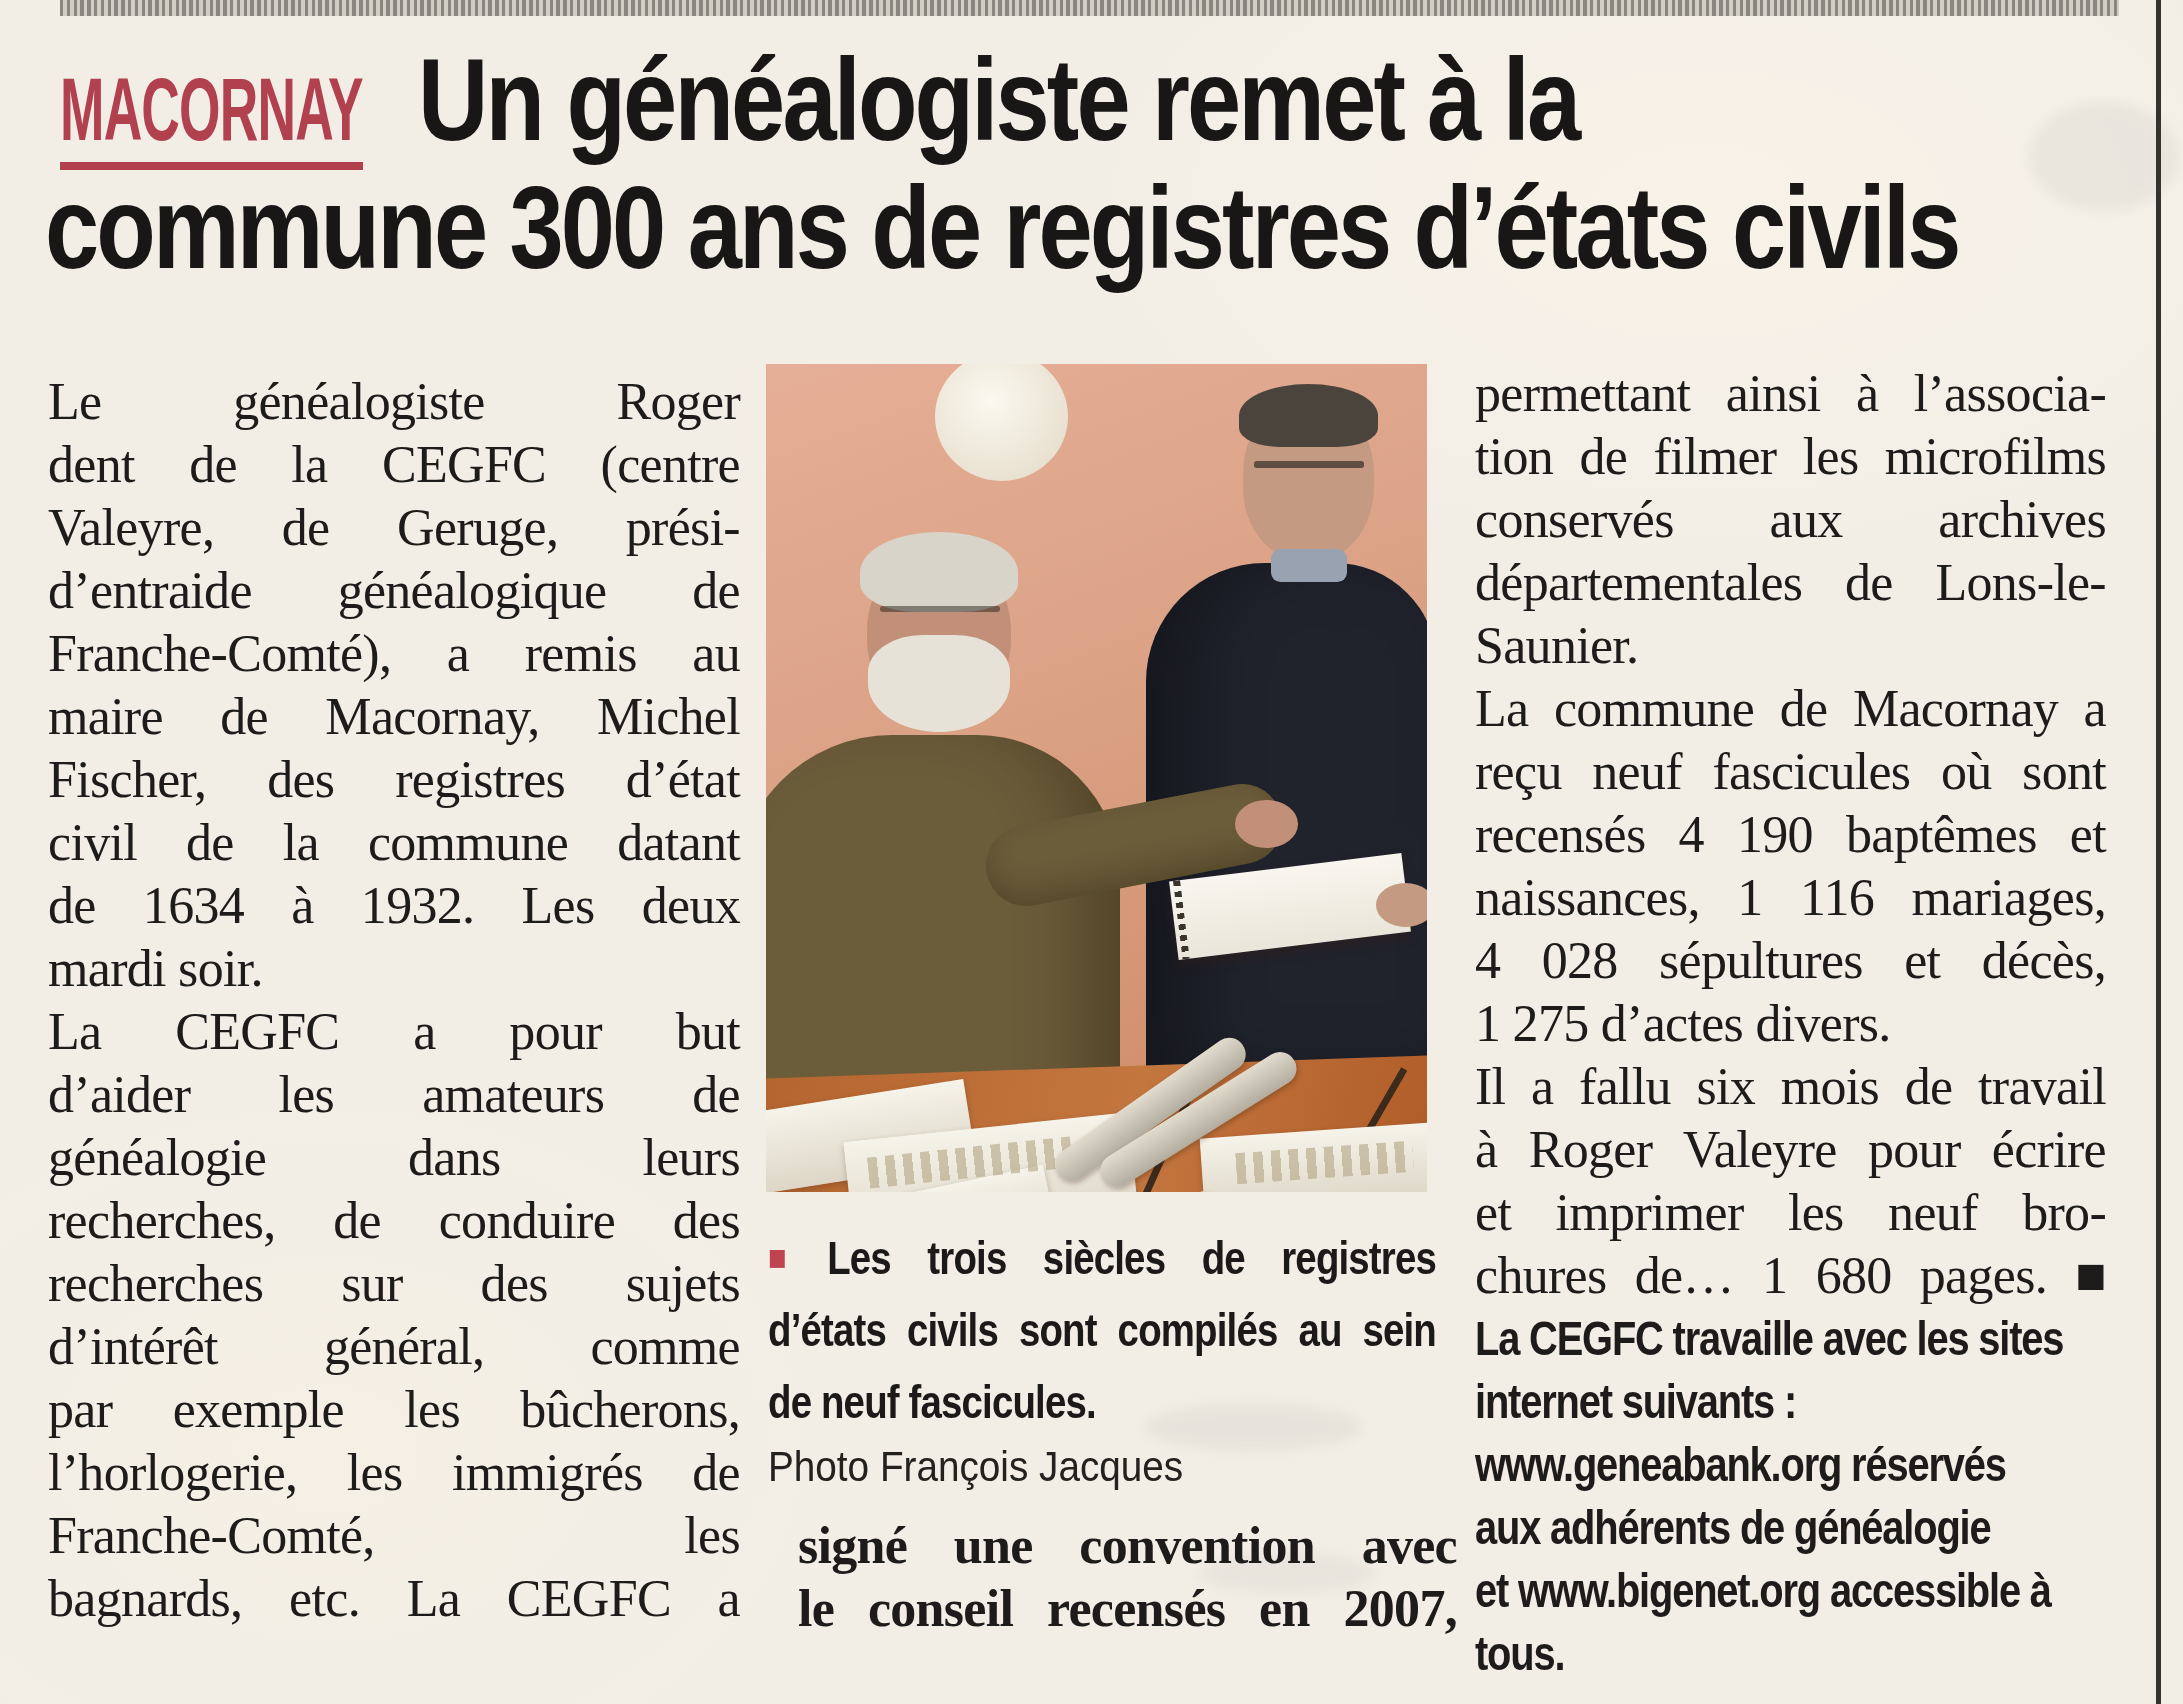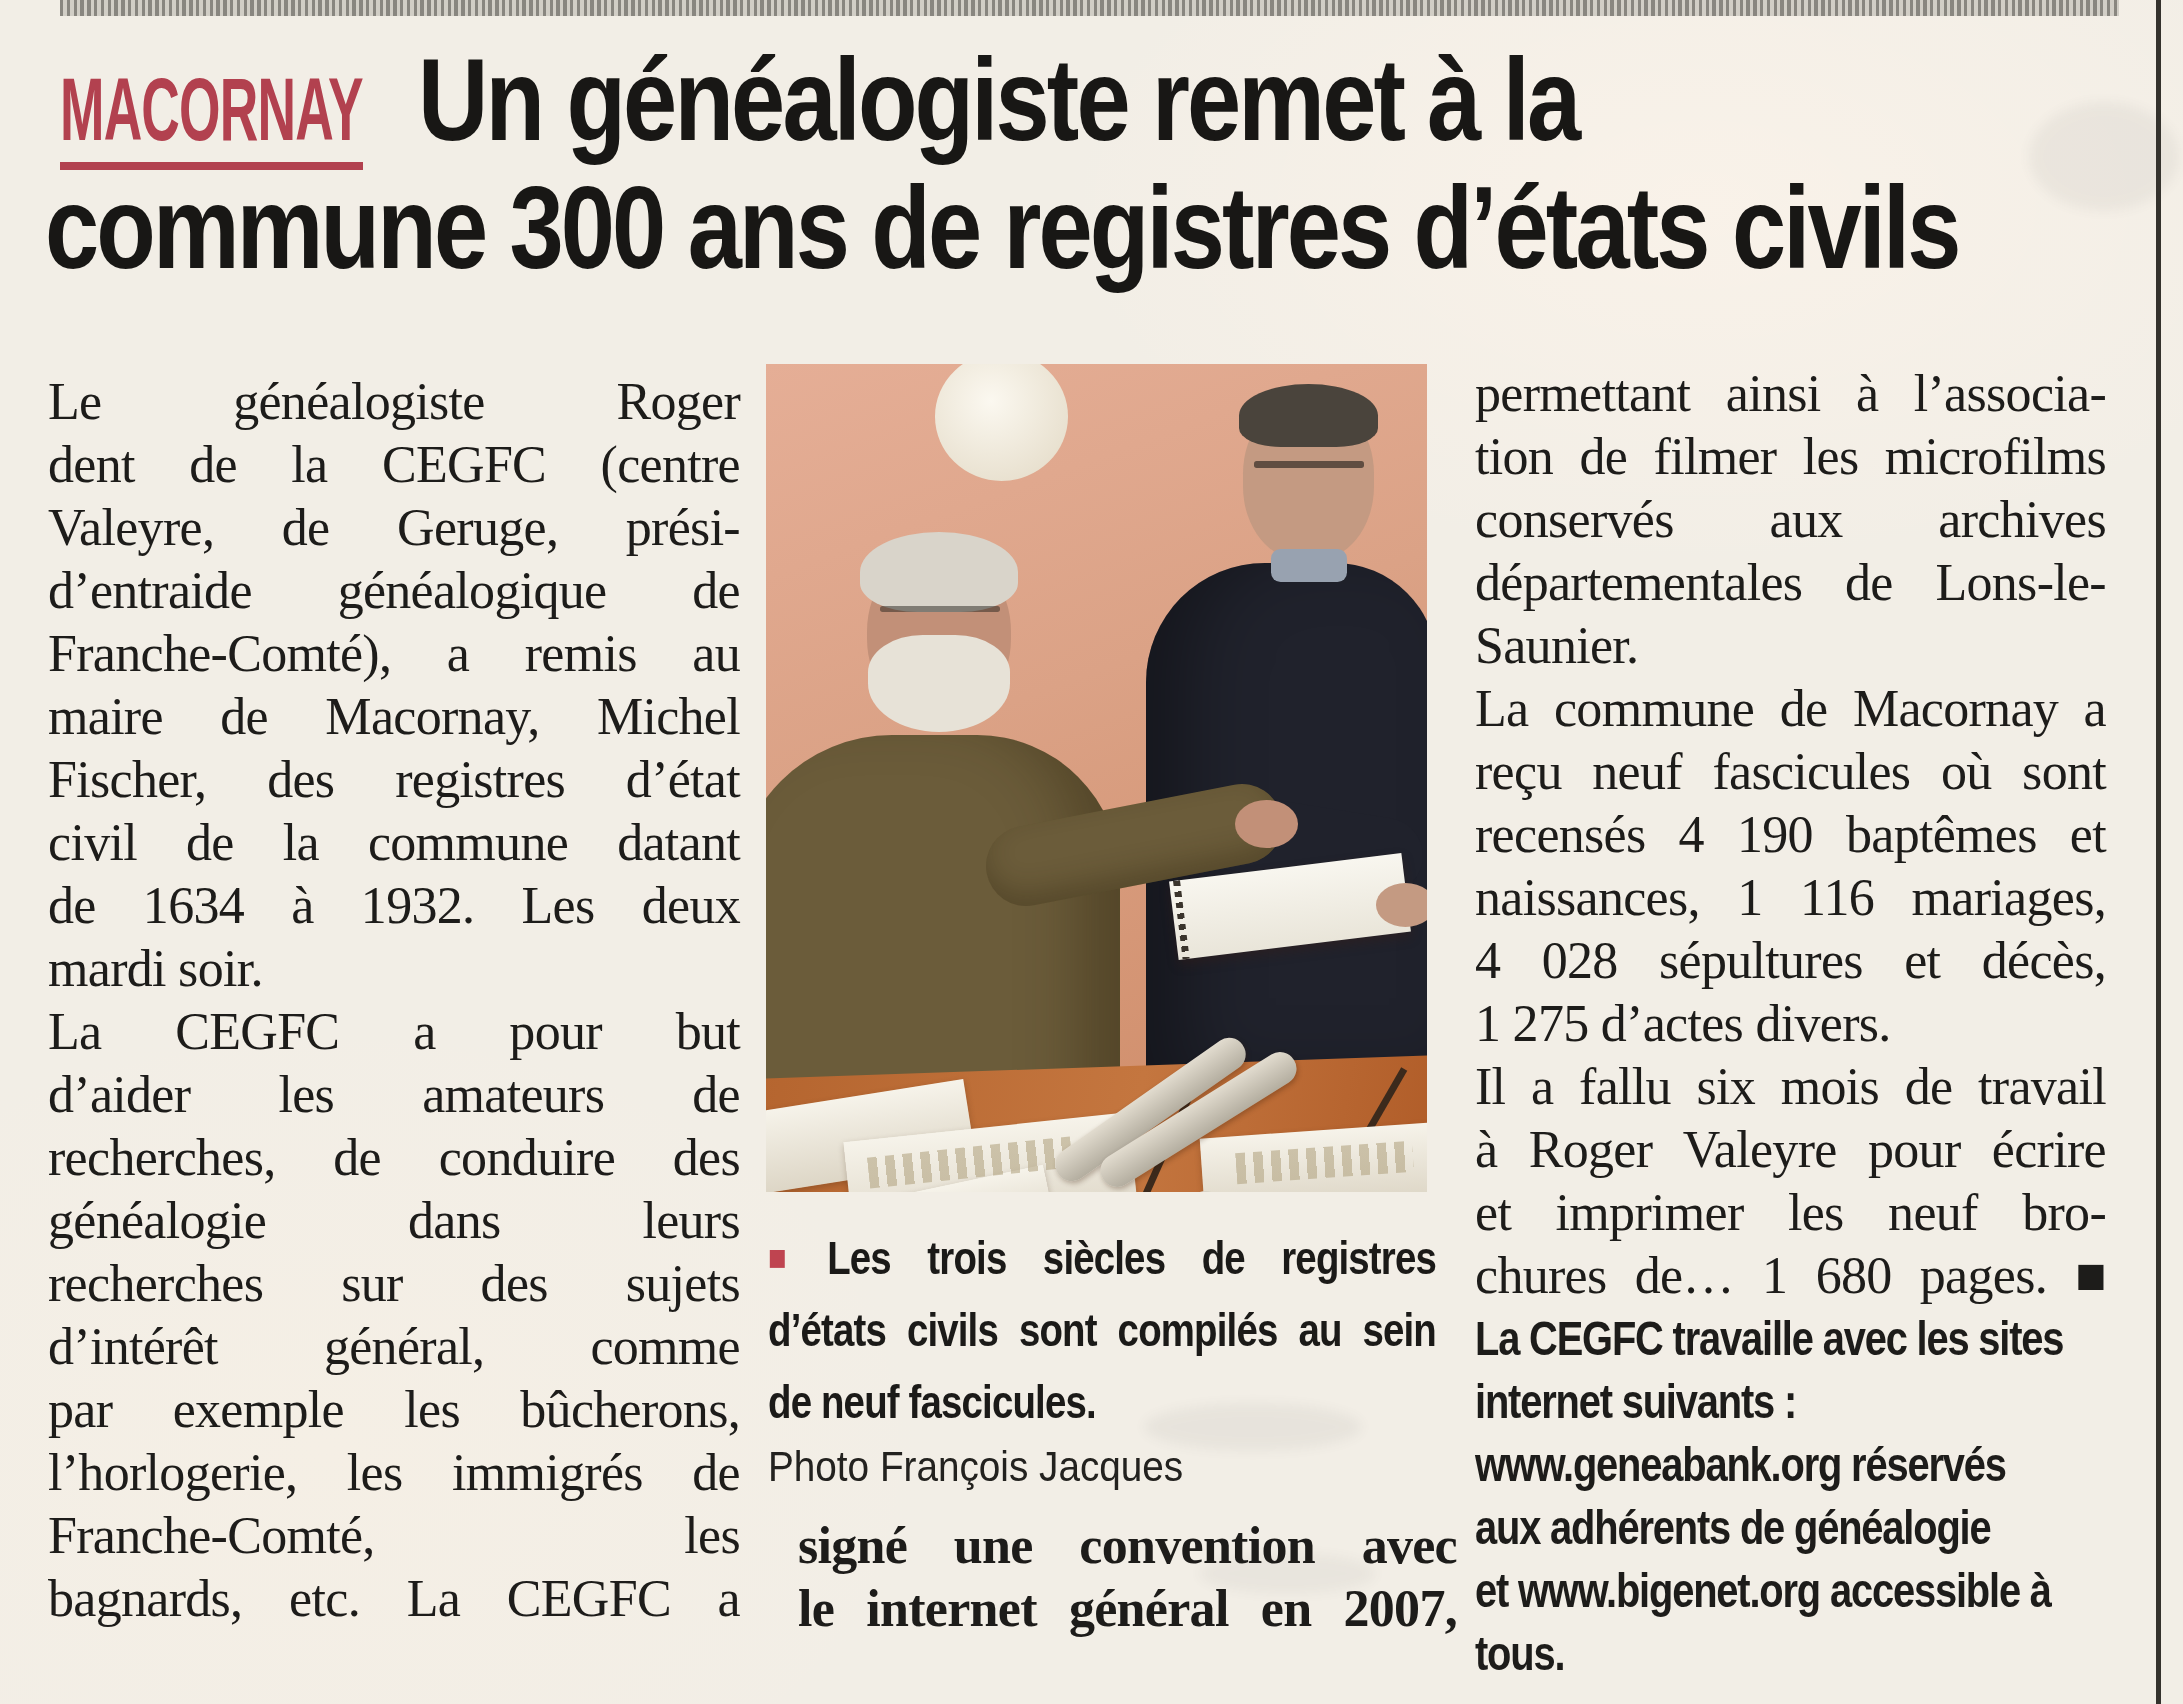--- a/index.html
+++ b/index.html
@@ -141,22 +141,22 @@
     <div class="ln">Valeyre, de Geruge, prési-</div>
     <div class="ln">d’entraide généalogique de</div>
     <div class="ln">Franche-Comté), a remis au</div>
     <div class="ln">maire de Macornay, Michel</div>
     <div class="ln">Fischer, des registres d’état</div>
     <div class="ln">civil de la commune datant</div>
     <div class="ln">de 1634 à 1932. Les deux</div>
     <div class="ln end">mardi soir.</div>
     <div class="ln">La CEGFC a pour but</div>
     <div class="ln">d’aider les amateurs de</div>
+    <div class="ln">généalogie dans leurs</div>
     <div class="ln">recherches, de conduire des</div>
-    <div class="ln">généalogie dans leurs</div>
     <div class="ln">recherches sur des sujets</div>
     <div class="ln">d’intérêt général, comme</div>
     <div class="ln">par exemple les bûcherons,</div>
     <div class="ln">l’horlogerie, les immigrés de</div>
     <div class="ln">Franche-Comté, les</div>
     <div class="ln">bagnards, etc. La CEGFC a</div>
   </div>
 
   <div class="photo">
     <div class="lamp"></div>
@@ -196,21 +196,21 @@
 
   <div class="caption">
     <div class="cap-ln"><span class="bullet">■</span><span>Les trois siècles de registres</span></div>
     <div class="cap-ln">d’états civils sont compilés au sein</div>
     <div class="cap-ln end">de neuf fascicules.</div>
   </div>
   <div class="credit">Photo François Jacques</div>
 
   <div class="col mid-col">
     <div class="ln">signé une convention avec</div>
-    <div class="ln">le internet général en 2007,</div>
+    <div class="ln">le conseil recensés en 2007,</div>
   </div>
 
   <div class="col right-col">
     <div class="ln">permettant ainsi à l’associa-</div>
     <div class="ln">tion de filmer les microfilms</div>
     <div class="ln">conservés aux archives</div>
     <div class="ln">départementales de Lons-le-</div>
     <div class="ln end">Saunier.</div>
     <div class="ln">La commune de Macornay a</div>
     <div class="ln">reçu neuf fascicules où sont</div>

